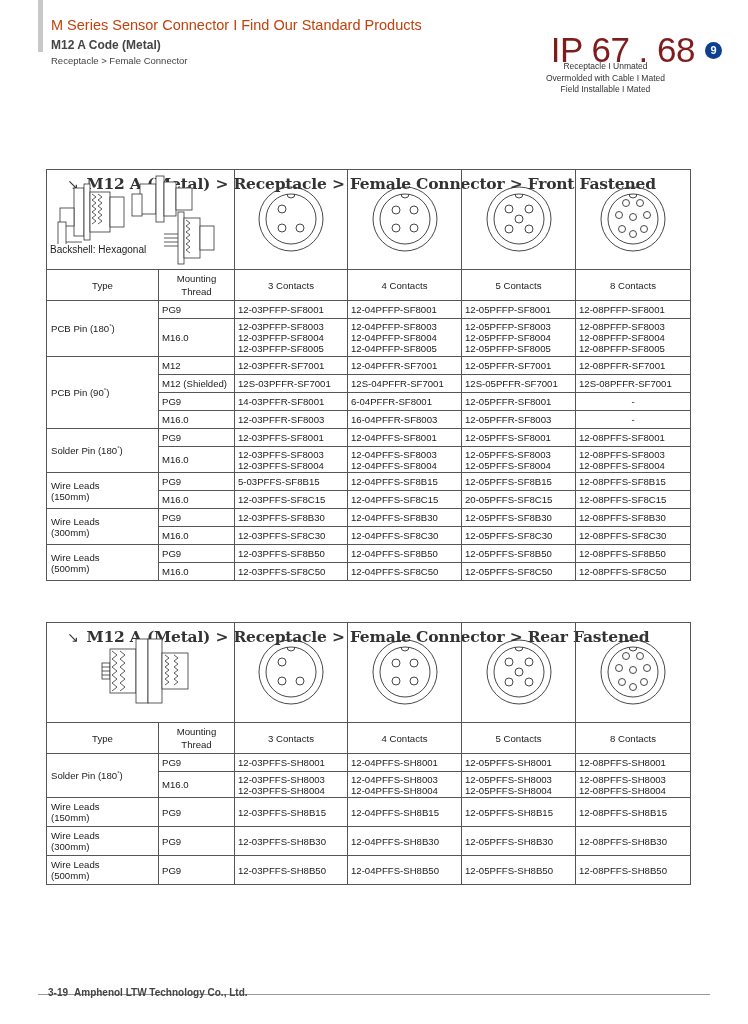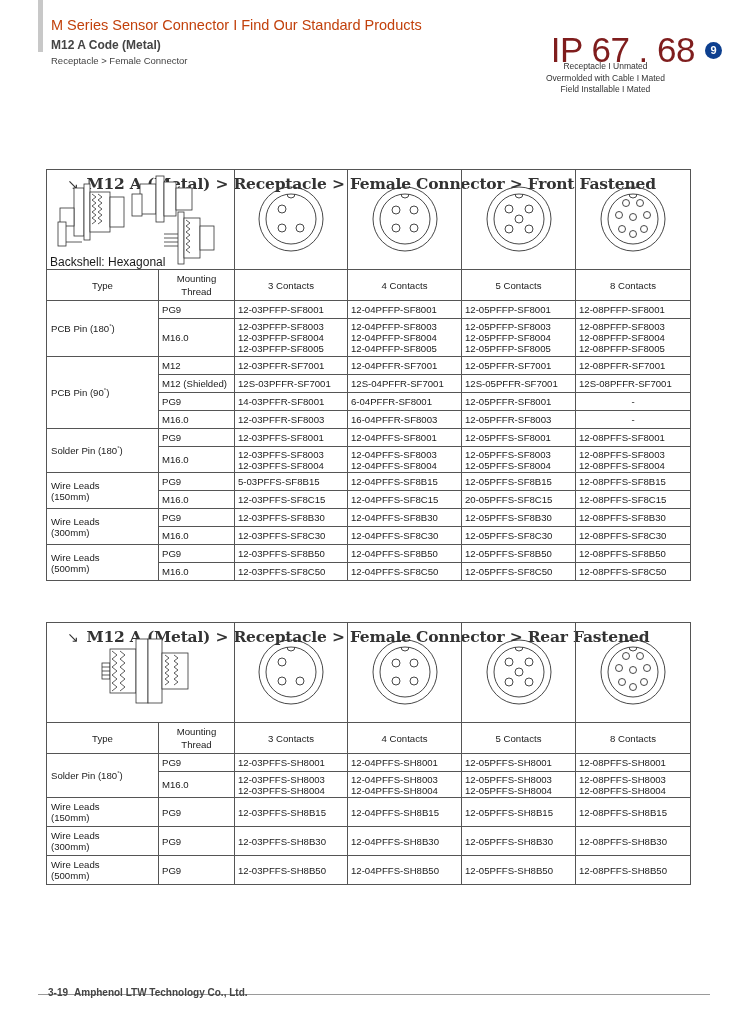--- a/index.html
+++ b/index.html
@@ -19,21 +19,21 @@
 
   .sec-title { position: absolute; left: 67px; font-family: "DejaVu Serif", serif; font-weight: bold; font-size: 15.5px; color: #333; letter-spacing: -0.2px; margin-top: 28px; }
   .sec-title .arrow { font-family: "DejaVu Sans", sans-serif; font-weight: normal; font-size: 14px; margin-right: 8px; color: #333; }
 
   table.spec { position: absolute; left: 46px; border-collapse: collapse; table-layout: fixed; font-size: 9.6px; }
   table.spec td { border: 1px solid #555; padding: 0 3px; vertical-align: middle; line-height: 11px; white-space: nowrap; overflow: hidden; }
   table.spec .img-cell { height: 97px; text-align: center; padding: 0; position: relative; }
   table.spec .head td { text-align: center; height: 30px; font-size: 9.6px; line-height: 13px; }
   table.spec td.type { padding-left: 4px; }
   table.spec td.dash { text-align: center; }
-  .backshell { position: absolute; left: 3px; bottom: 1px; font-size: 12px; background: #fff; }
+  .backshell { position: absolute; left: 3px; bottom: 14px; font-size: 10px; background: #fff; }
   sup { font-size: 6px; vertical-align: top; position: relative; top: -2px; }
 
   .footer-rule { position: absolute; left: 38px; top: 994px; width: 672px; height: 1px; background: #9a9a9a; }
   .footer-text { position: absolute; left: 48px; top: 987px; font-size: 10px; font-weight: bold; color: #444; }
   .footer-text .pg { margin-right: 6px; }
 </style>
 </head>
 <body>
 
 <div class="side-bar"></div>

